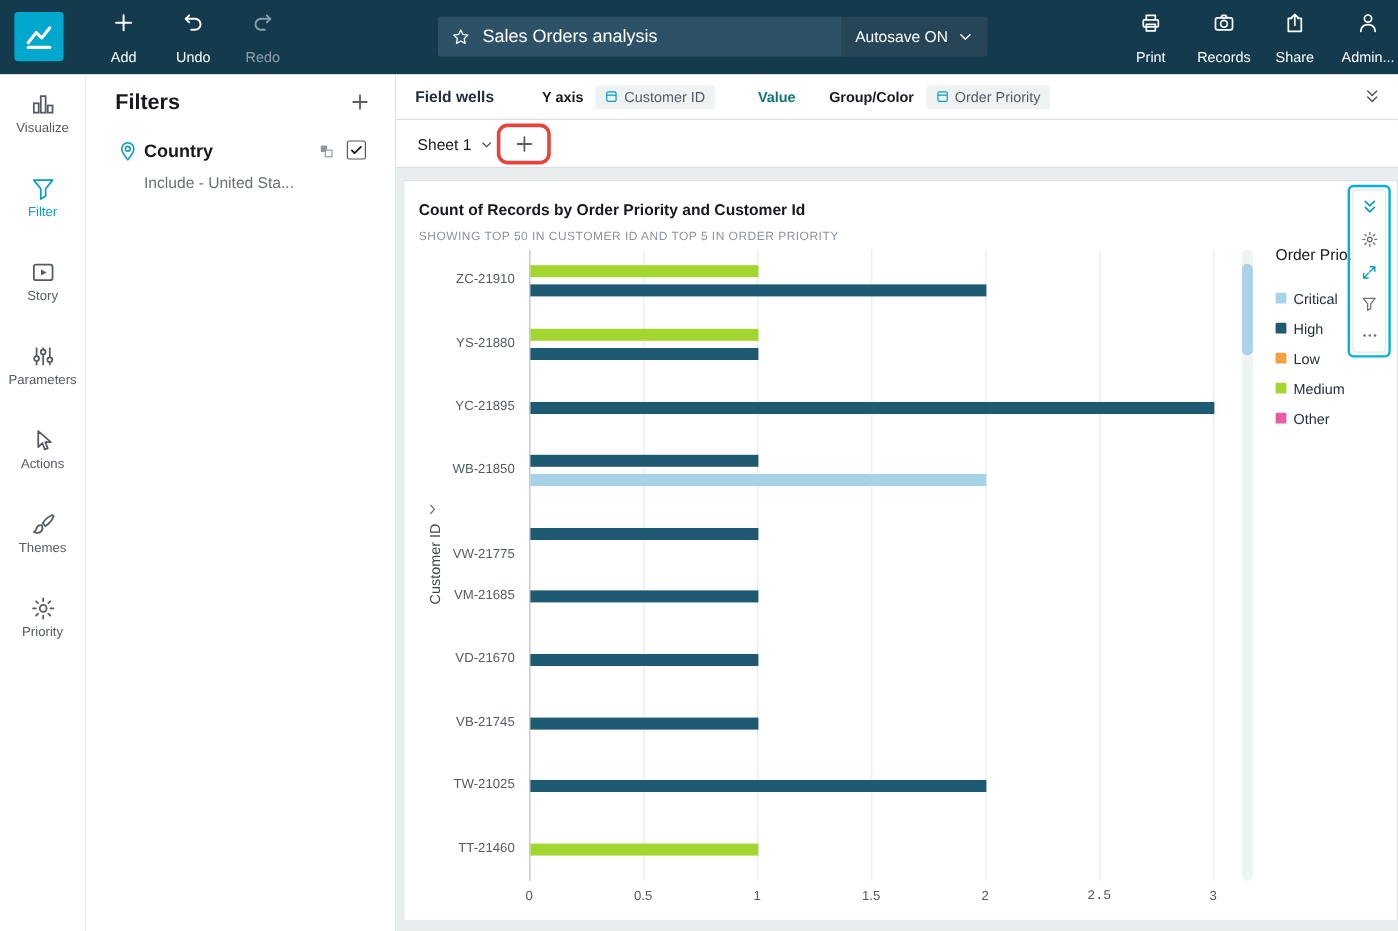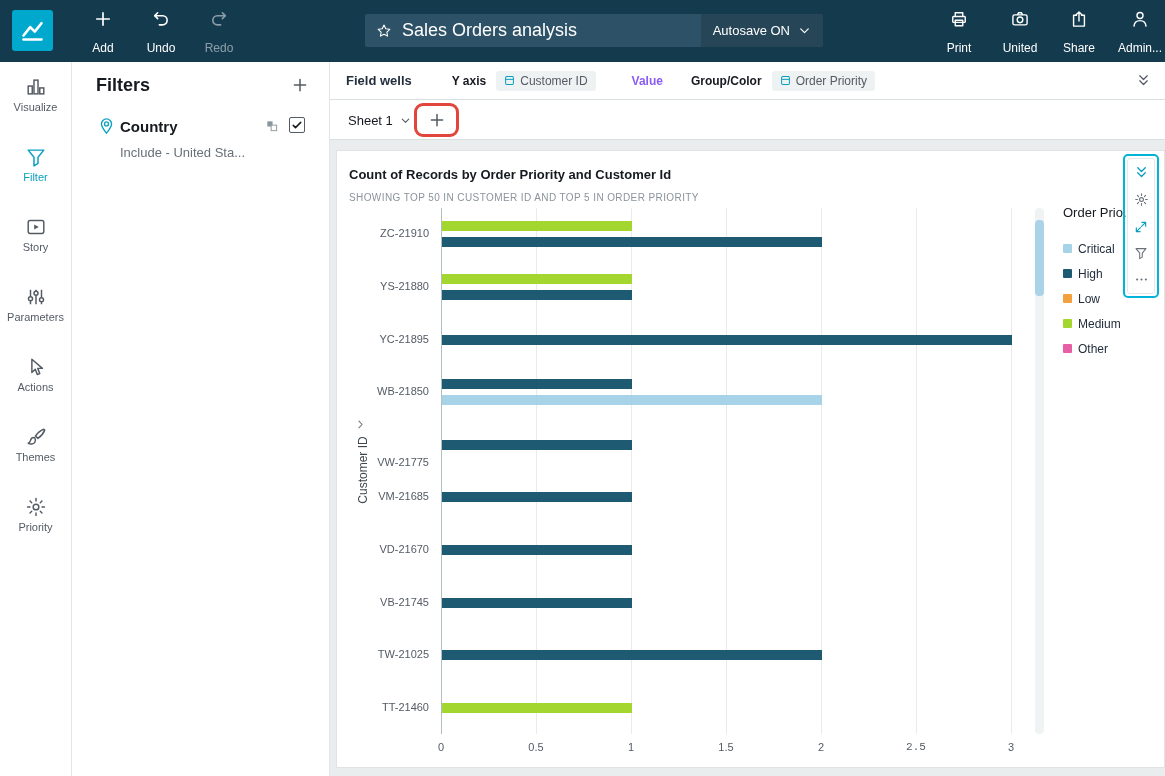--- a/index.html
+++ b/index.html
@@ -9,21 +9,21 @@
   svg{display:block}
 
   
   .topbar{position:absolute;left:0;top:0;width:1165px;height:62px;background:#143a4e;color:#fff}
   .logo{position:absolute;left:12px;top:10px;width:41px;height:41px;background:#00a8ce;border-radius:3px;display:flex;align-items:center;justify-content:center;cursor:pointer}
   .tb-btn{position:absolute;top:9px;height:46px;width:48px;display:flex;flex-direction:column;align-items:center;justify-content:space-between;cursor:pointer}
   .tb-btn .lbl{font-size:12px;color:#fff;white-space:nowrap}
   .tb-btn.disabled{opacity:.5}
   .title-bar{position:absolute;left:365px;top:14px;width:458px;height:33px;background:#2d5166;display:flex;align-items:center;border-radius:2px}
   .title-star{margin-left:11px;cursor:pointer}
-  .title-text{margin-left:10px;font-size:18px;color:#fff;flex:1;white-space:nowrap;overflow:hidden}
+  .title-text{margin-left:10px;font-size:15px;color:#fff;flex:1;white-space:nowrap;overflow:hidden}
   .autosave{height:100%;display:flex;align-items:center;gap:8px;padding:0 12px;background:rgba(0,0,0,.14);cursor:pointer;border-radius:0 2px 2px 0}
   .autosave .lbl{font-size:13px;color:#fff;white-space:nowrap}
 
   
   .nav{position:absolute;left:0;top:62px;width:72px;height:714px;background:#fff;border-right:1px solid #e2e6e8;z-index:2}
   .nav-item{position:absolute;left:0;width:71px;height:46px;display:flex;flex-direction:column;align-items:center;gap:3px;cursor:pointer;color:#545b64}
   .nav-item .nlbl{font-size:11px;white-space:nowrap}
   .nav-item.active{color:#0a9fbf}
 
   
@@ -33,21 +33,21 @@
   .fi-pin{position:absolute;left:25px;top:54px;cursor:pointer}
   .fi-name{position:absolute;left:48px;top:56px;font-size:15px;font-weight:700;color:#16191f;cursor:pointer}
   .fi-scope{position:absolute;left:193px;top:57px;cursor:pointer}
   .fi-check{position:absolute;left:217px;top:55px;width:16px;height:16px;border:1.5px solid #545b64;border-radius:2px;background:#fff;display:flex;align-items:center;justify-content:center;cursor:pointer}
   .fi-detail{position:absolute;left:48px;top:83px;font-size:13px;color:#687078;white-space:nowrap}
 
   
   .fieldwells{position:absolute;left:330px;top:62px;width:835px;height:38px;background:#fff;border-bottom:1px solid #dadfe2;display:flex;align-items:center;z-index:1}
   .fw-title{margin-left:16px;font-size:13px;font-weight:700;color:#232f3e}
   .fw-well{font-size:12px;font-weight:700;color:#16191f;white-space:nowrap}
-  .fw-well.empty{color:#8b5cf6}
+  .fw-well.empty{color:#0f766e}
   .fw-pill{display:flex;align-items:center;gap:5px;background:#eef2f3;border-radius:3px;padding:3px 8px;margin-left:10px;cursor:pointer}
   .fw-pill .ptxt{font-size:12px;color:#545b64;white-space:nowrap}
   .fw-collapse{margin-left:auto;margin-right:14px;cursor:pointer}
 
   
   .sheetbar{position:absolute;left:330px;top:100px;width:835px;height:40px;background:#fff;border-bottom:1px solid #dadfe2}
   .sheet-tab{position:absolute;left:18px;top:0;height:40px;display:flex;align-items:center;gap:7px;cursor:pointer}
   .sheet-tab .stxt{font-size:13px;color:#16191f}
   .add-annotation{position:absolute;left:84px;top:3px;width:45px;height:34px;border:3px solid #e2453c;border-radius:9px;display:flex;align-items:center;justify-content:center}
   .sheet-add{cursor:pointer;display:flex}
@@ -153,21 +153,21 @@
       <span class="lbl">Print</span>
     </div>
     <div class="tb-btn" style="left:993px;width:54px">
       <span>
           <svg width="20" height="20" viewBox="0 0 24 24" fill="none" stroke="#fff" stroke-width="1.7" stroke-linejoin="round">
             <path d="M8.8 7 l1.6-2.5 h3.2 L15.2 7"></path>
             <rect x="3.5" y="7" width="17" height="12" rx="2"></rect>
             <circle cx="12" cy="13" r="3.4"></circle>
           </svg>
         </span>
-      <span class="lbl">United</span>
+      <span class="lbl">Records</span>
     </div>
     <div class="tb-btn" style="left:1055px">
       <span>
           <svg width="20" height="20" viewBox="0 0 24 24" fill="none" stroke="#fff" stroke-width="1.7" stroke-linecap="round" stroke-linejoin="round">
             <path d="M9 7.5 H5.5 V20.5 h13 V7.5 H15"></path>
             <path d="M12 14.5 V3.5 M8.5 7 L12 3.5 L15.5 7"></path>
           </svg>
         </span>
       <span class="lbl">Share</span>
     </div>

